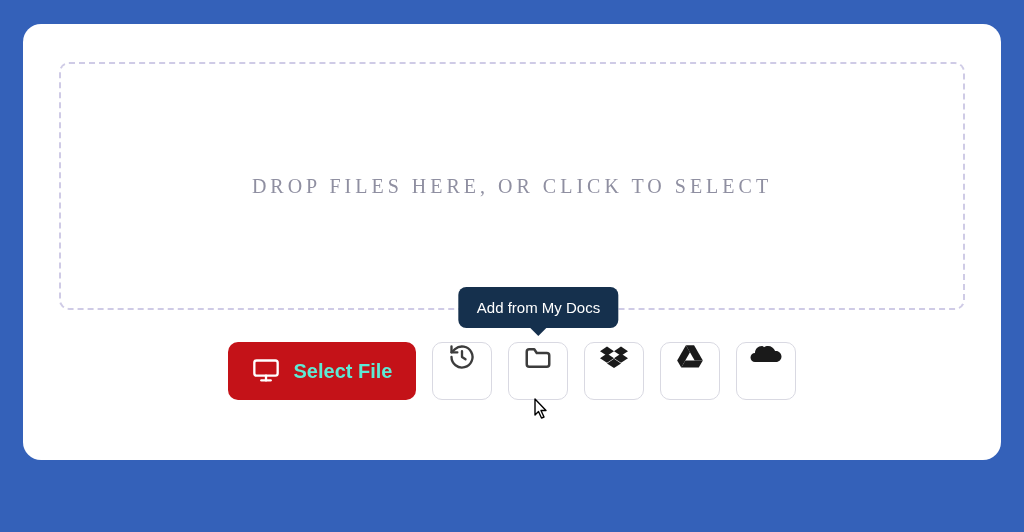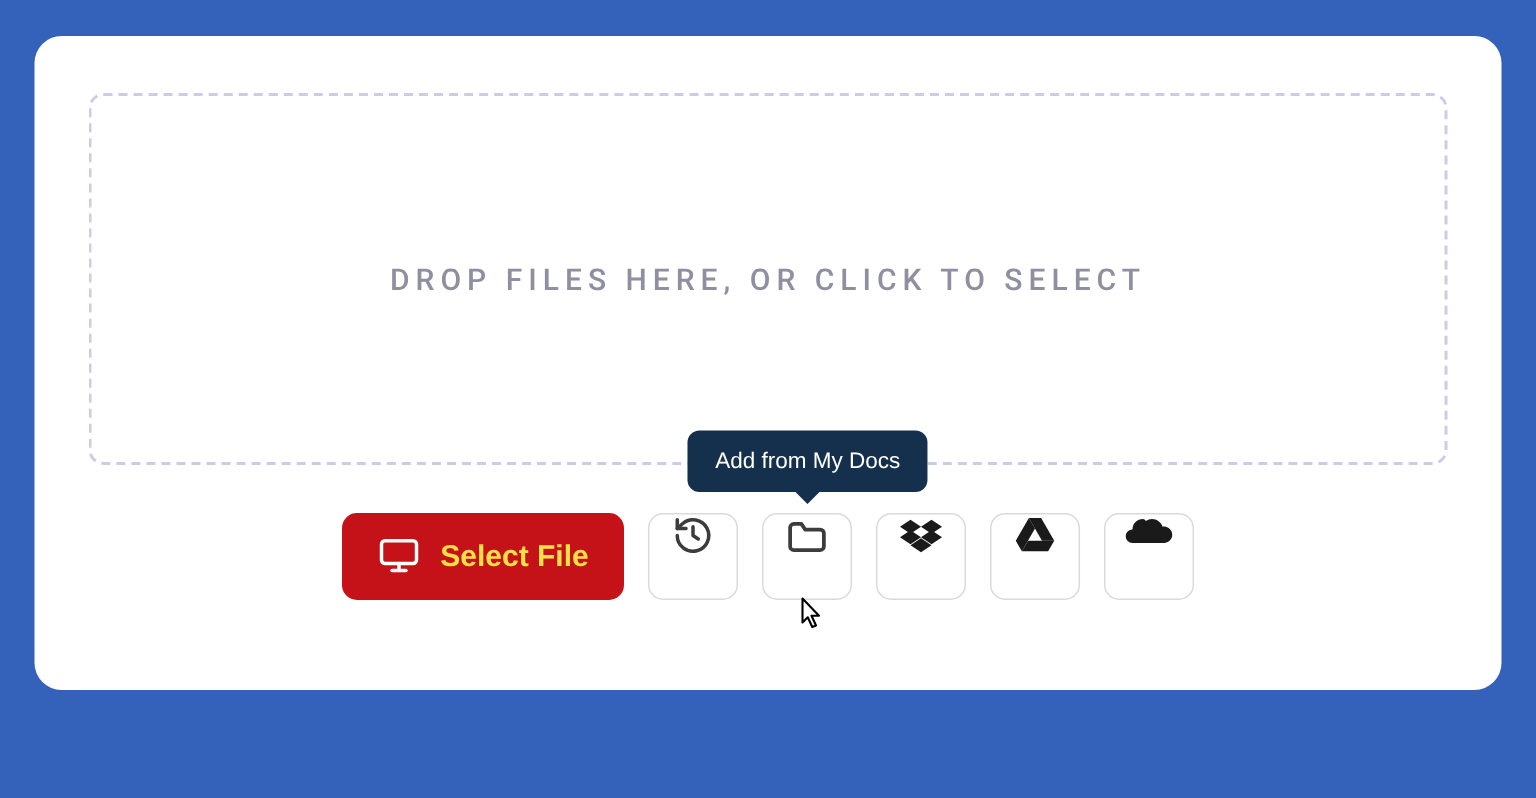--- a/index.html
+++ b/index.html
@@ -26,38 +26,39 @@
       position: relative;
     }
     .dropzone {
       border: 2px dashed #cfcbe6;
       border-radius: 10px;
       height: 248px;
       display: flex;
       align-items: center;
       justify-content: center;
       cursor: pointer;
+      font-family: Liberation Serif, serif;
     }
     .dropzone-text {
       color: #8f8fa1;
       font-size: 20px;
       letter-spacing: 4px;
       font-weight: 500;
     }
     .actions {
       margin-top: 32px;
       display: flex;
       align-items: center;
       justify-content: center;
       gap: 16px;
       position: relative;
     }
     .btn-primary {
       background: #c41218;
-      color: #fde047;
+      color: #5eead4;
       border: none;
       border-radius: 10px;
       height: 58px;
       padding: 0 24px;
       font-size: 20px;
       font-weight: 700;
       display: inline-flex;
       align-items: center;
       gap: 14px;
       cursor: pointer;

